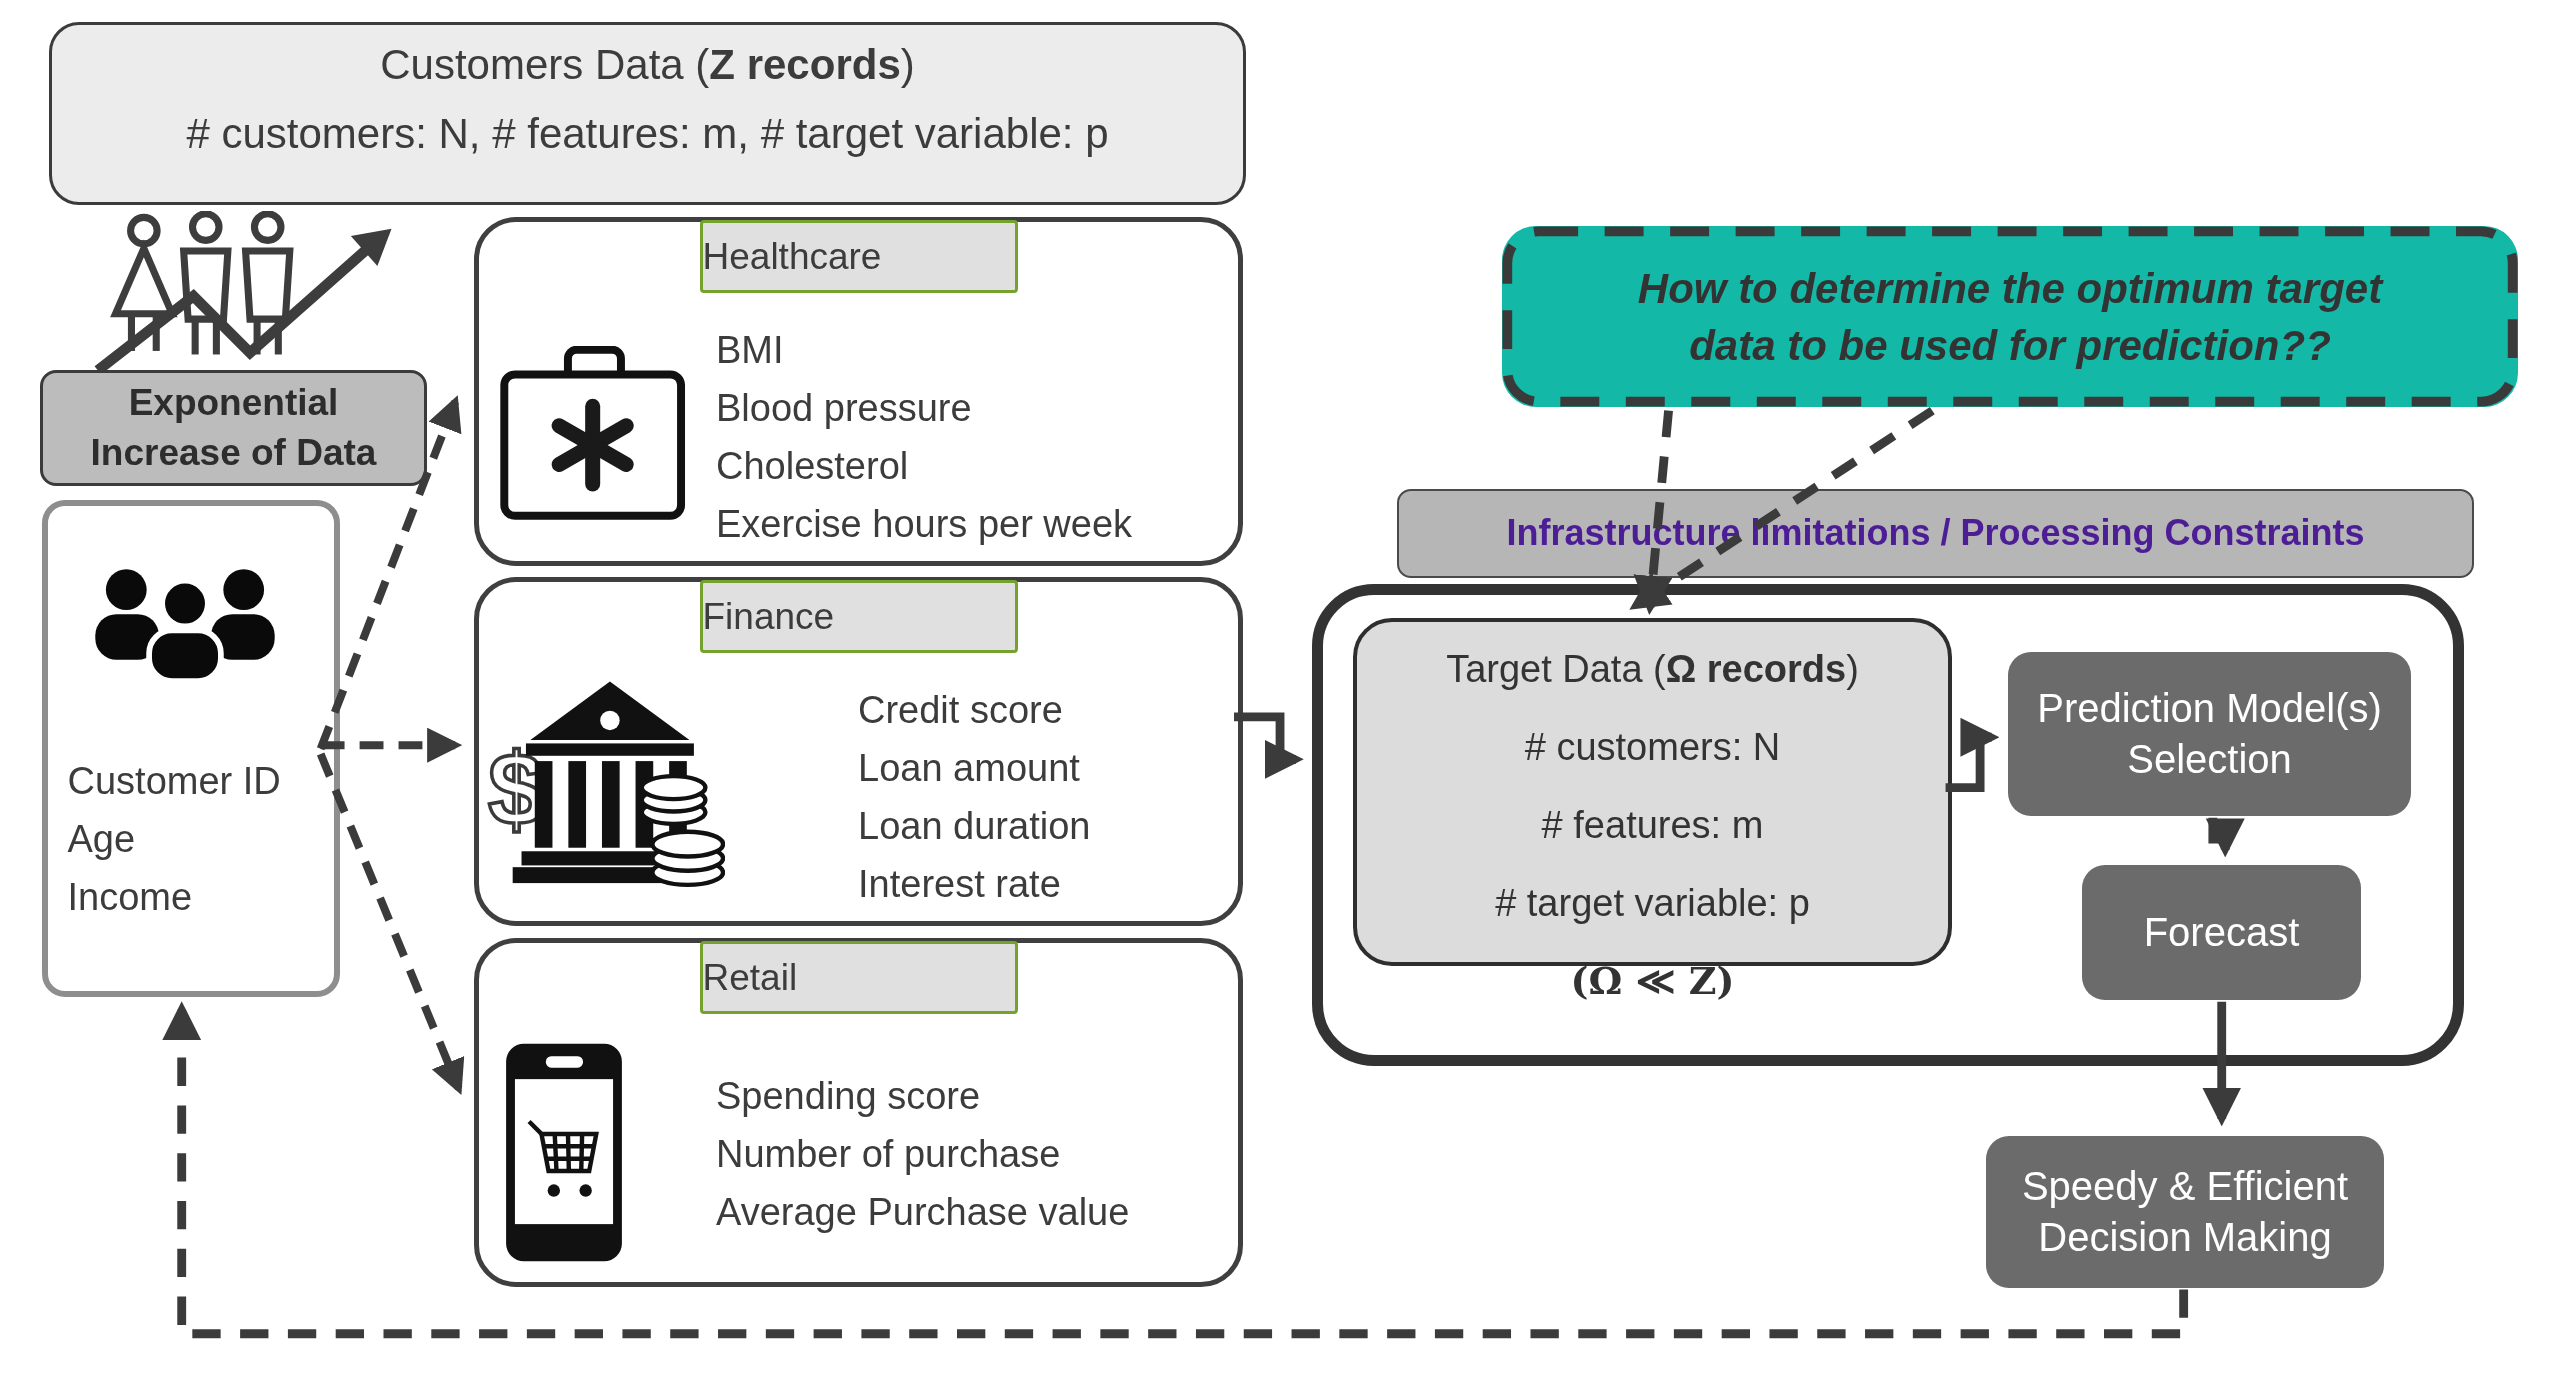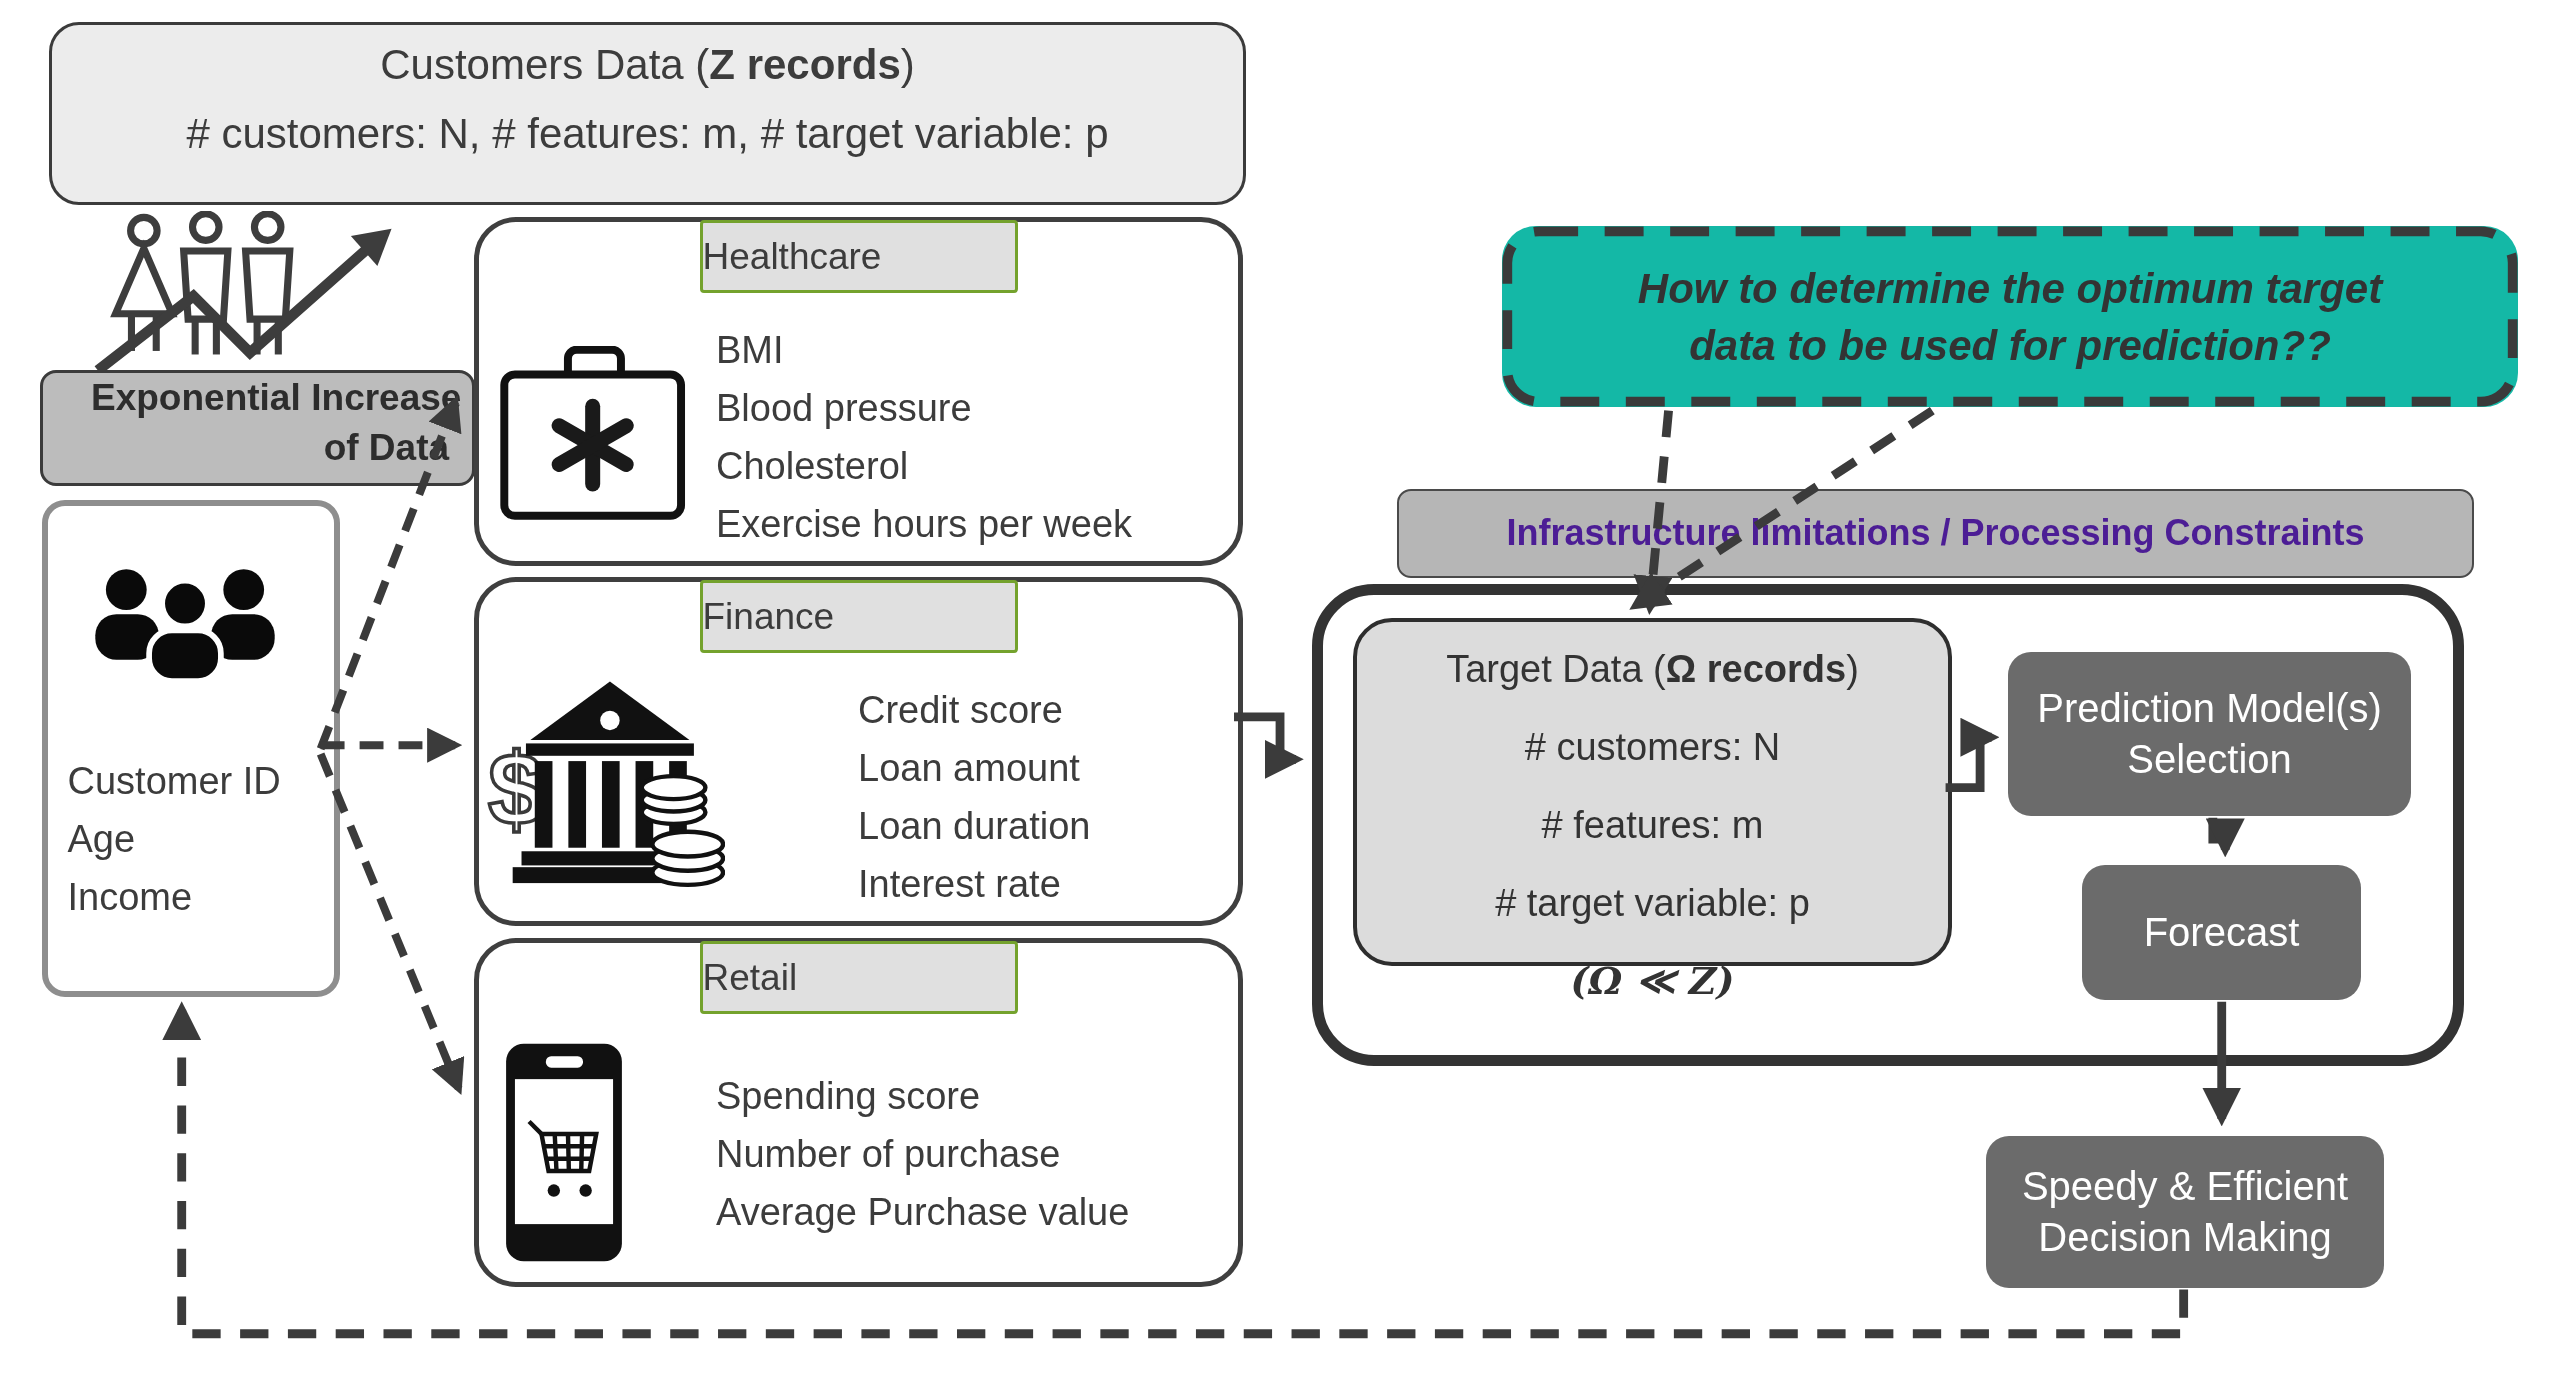--- a/index.html
+++ b/index.html
@@ -14,21 +14,21 @@
     border:3.5px solid #3b3b3b;border-radius:30px;text-align:center;
   }
   .top-box .l1{font-size:42px;margin-top:16px;}
   .top-box .l2{font-size:42px;margin-top:21px;}
   .bold{font-weight:bold;}
   
   .exp-box{
     left:40px;top:370px;width:381px;height:110px;background:#bcbcbc;
     border:3.5px solid #3b3b3b;border-radius:16px;text-align:center;
     font-weight:bold;font-size:37px;color:#2d2d2d;line-height:50px;
-    display:flex;justify-content:center;padding-left:48px;
+    display:flex;flex-direction:column;justify-content:center;
   }
   
   .customer-box{
     left:42px;top:500px;width:273px;height:485px;background:#fff;
     border:6.2px solid #8e8e8e;border-radius:23px;padding-left:13px;
   }
   .customer-fields{position:absolute;left:19.5px;top:246px;font-size:38px;line-height:58px;color:#3c3c3c;}
   
   .sector{
     left:474px;width:759px;background:#fff;border:5.3px solid #3f3f3f;border-radius:42px;
@@ -63,21 +63,21 @@
     left:1312px;top:584px;width:1130px;height:460px;background:transparent;
     border:11.5px solid #333;border-radius:62px;
   }
   
   .target-box{
     left:1353px;top:618px;width:591px;height:340px;background:#dcdcdc;
     border:4.4px solid #2e2e2e;border-radius:39px;text-align:center;
     font-size:38px;color:#333;
   }
   .target-box .tl{margin-top:16px;line-height:62px;}
-  .target-box .math{font-family:"DejaVu Serif",serif;font-style:italic;font-weight:bold;}
+  .target-box .math{font-family:"DejaVu Serif",serif;font-weight:bold;}
   
   .dark-box{
     background:#6b6b6b;border-radius:23px;color:#fff;text-align:center;
     display:flex;flex-direction:column;justify-content:center;font-size:40px;line-height:51px;
   }
   .prediction-box{left:2008px;top:652px;width:403px;height:164px;}
   .forecast-box{left:2082px;top:865px;width:279px;height:135px;}
   .decision-box{left:1986px;top:1136px;width:398px;height:152px;}
   .overlay{left:0;top:0;width:2576px;height:1378px;pointer-events:none;z-index:50;}
 </style>

